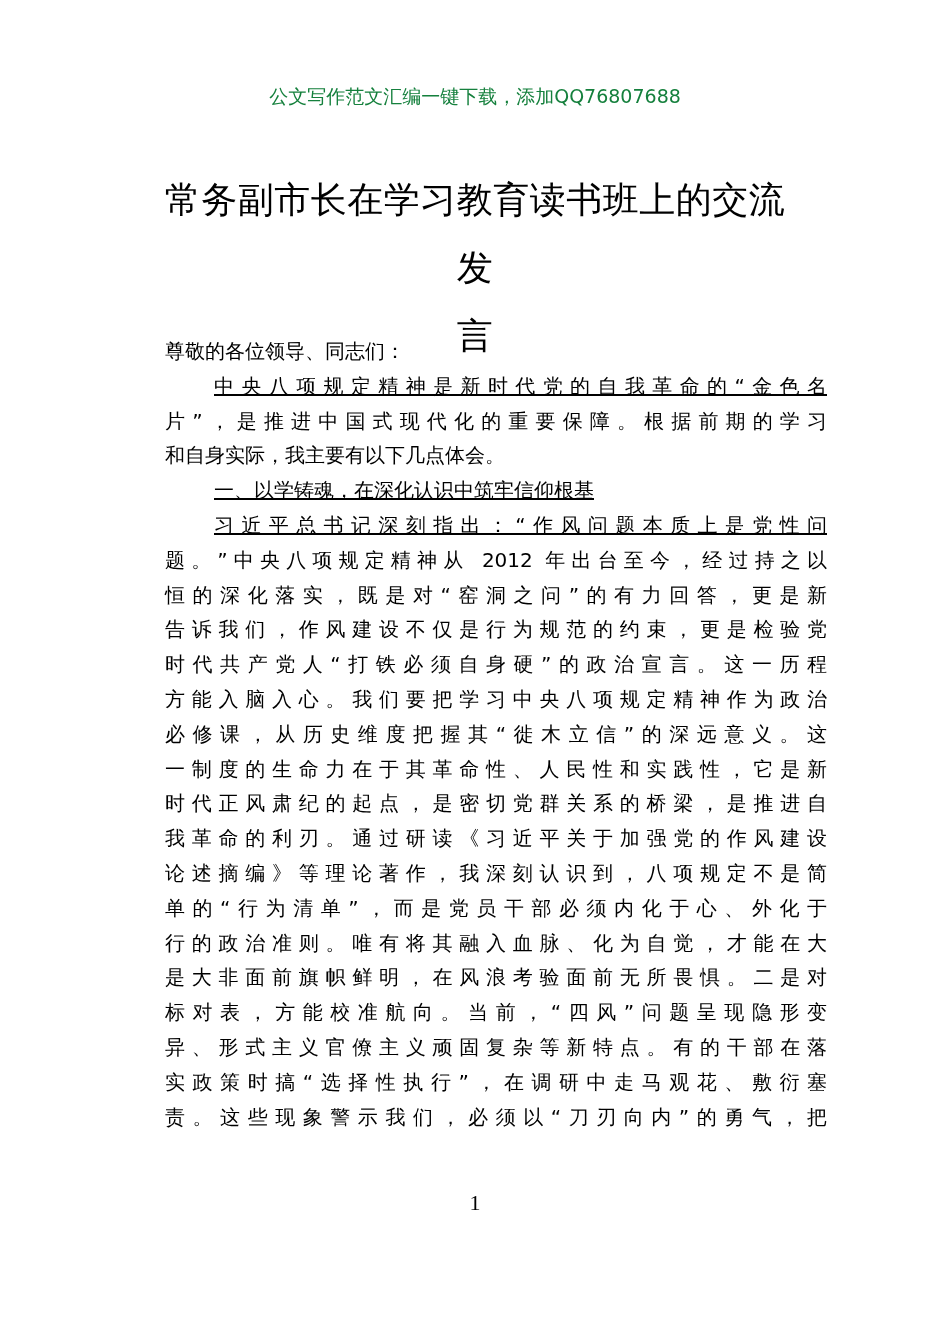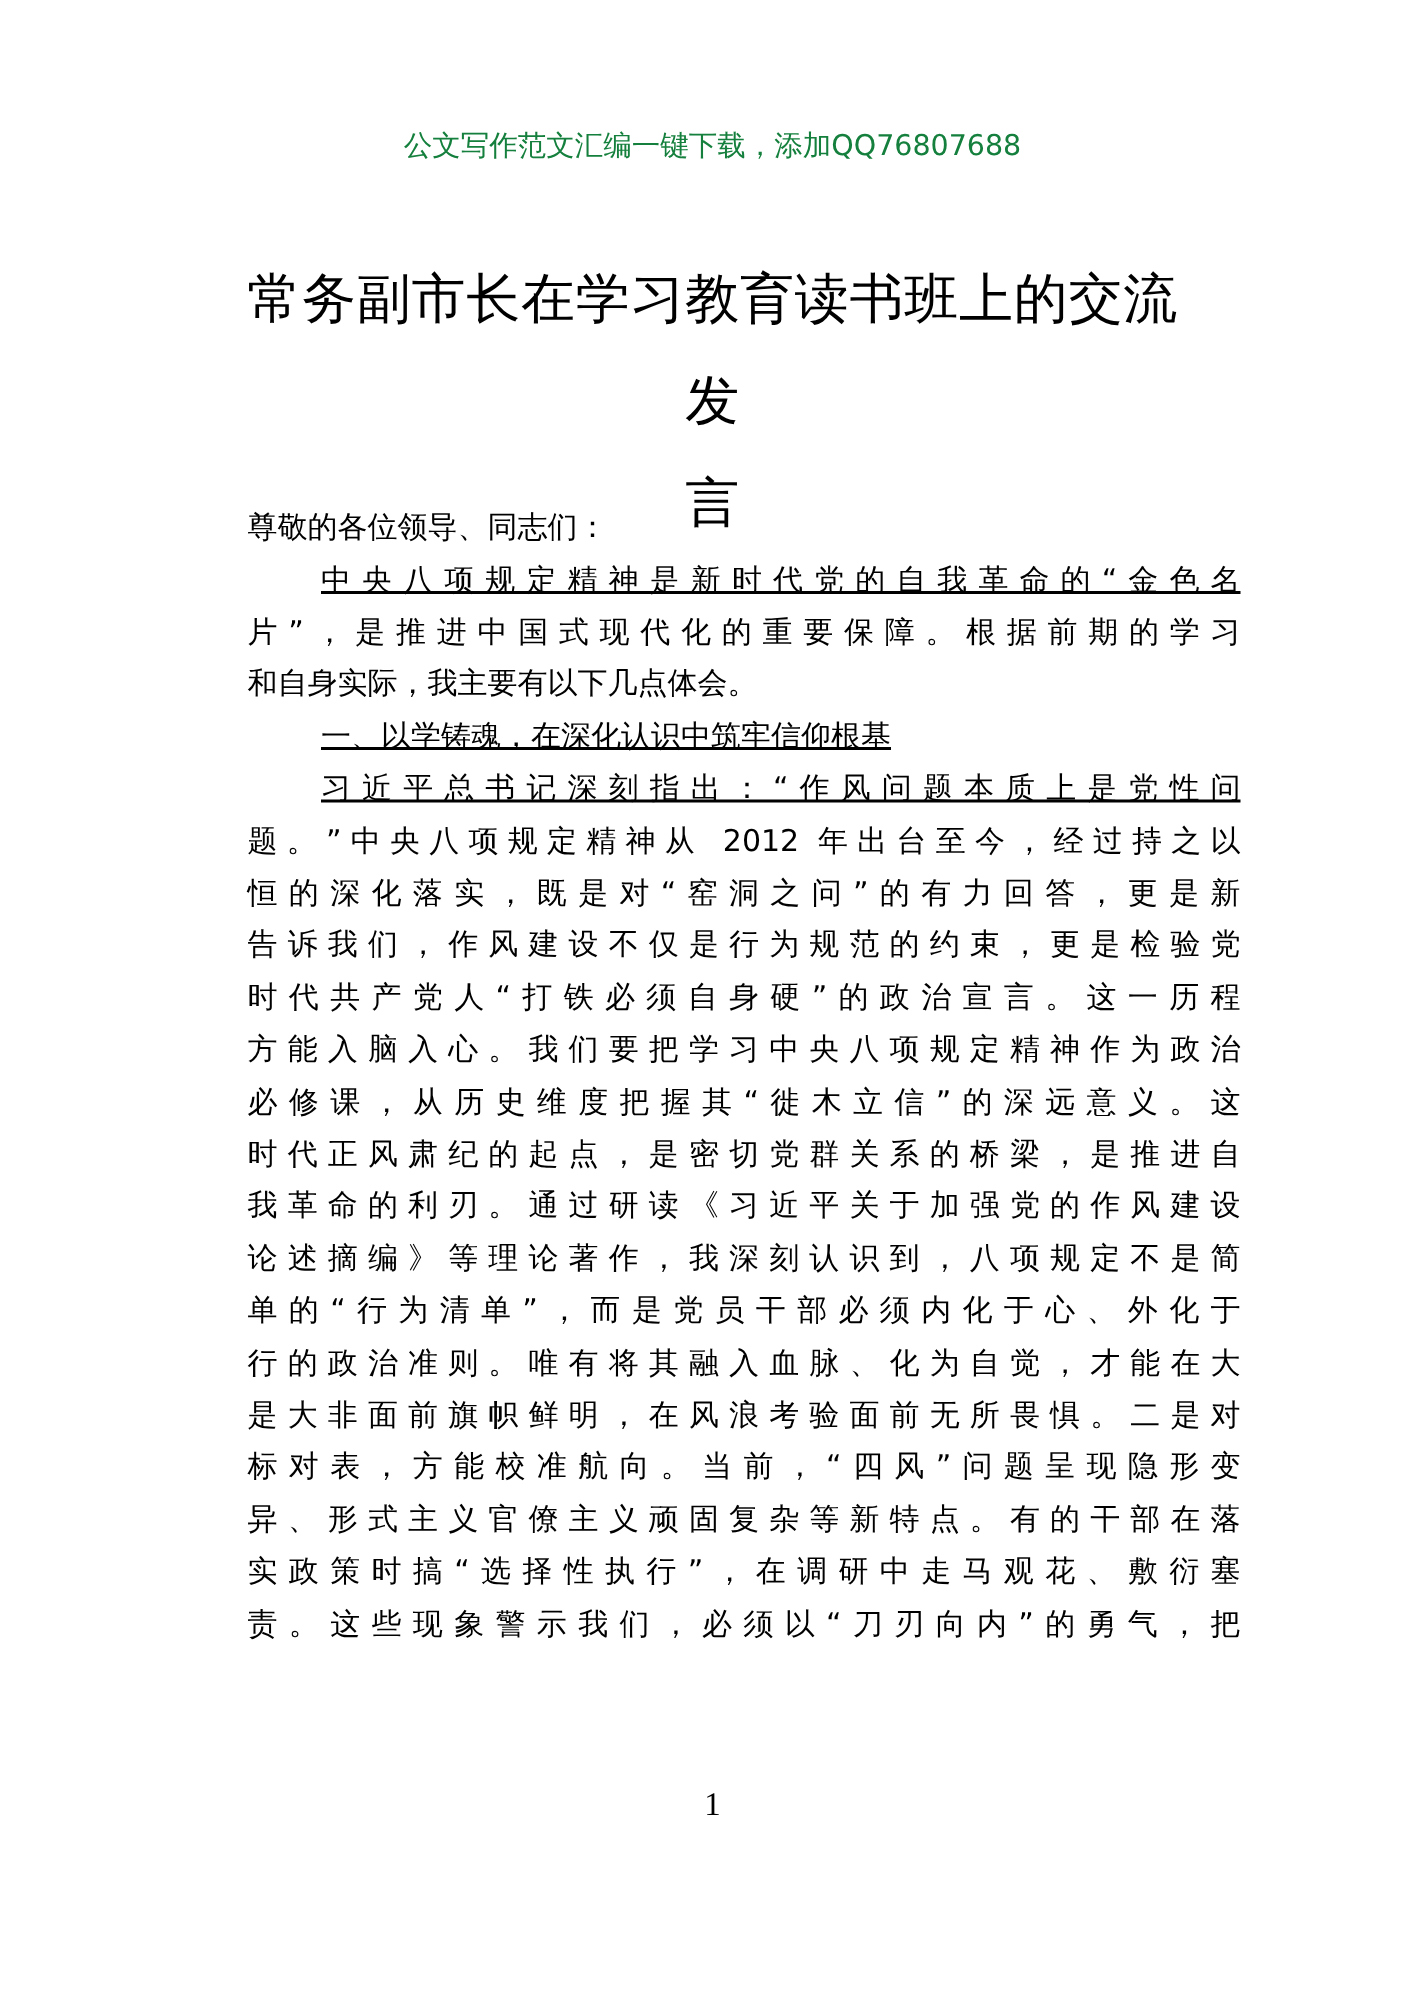--- a/index.html
+++ b/index.html
@@ -28,20 +28,21 @@
   <div class="line">片”，是推进中国式现代化的重要保障。根据前期的学习</div>
   <div class="line last">和自身实际，我主要有以下几点体会。</div>
   <div class="line indent last">一、以学铸魂，在深化认识中筑牢信仰根基</div>
   <div class="line indent">习近平总书记深刻指出：“作风问题本质上是党性问</div>
   <div class="line">题。”中央八项规定精神从 2012 年出台至今，经过持之以</div>
   <div class="line">恒的深化落实，既是对“窑洞之问”的有力回答，更是新</div>
   <div class="line">告诉我们，作风建设不仅是行为规范的约束，更是检验党</div>
   <div class="line">时代共产党人“打铁必须自身硬”的政治宣言。这一历程</div>
   <div class="line">方能入脑入心。我们要把学习中央八项规定精神作为政治</div>
   <div class="line">必修课，从历史维度把握其“徙木立信”的深远意义。这</div>
+  <div class="line">一制度的生命力在于其革命性、人民性和实践性，它是新</div>
   <div class="line">时代正风肃纪的起点，是密切党群关系的桥梁，是推进自</div>
   <div class="line">我革命的利刃。通过研读《习近平关于加强党的作风建设</div>
   <div class="line">论述摘编》等理论著作，我深刻认识到，八项规定不是简</div>
   <div class="line">单的“行为清单”，而是党员干部必须内化于心、外化于</div>
   <div class="line">行的政治准则。唯有将其融入血脉、化为自觉，才能在大</div>
   <div class="line">是大非面前旗帜鲜明，在风浪考验面前无所畏惧。二是对</div>
   <div class="line">标对表，方能校准航向。当前，“四风”问题呈现隐形变</div>
   <div class="line">异、形式主义官僚主义顽固复杂等新特点。有的干部在落</div>
   <div class="line">实政策时搞“选择性执行”，在调研中走马观花、敷衍塞</div>
   <div class="line">责。这些现象警示我们，必须以“刀刃向内”的勇气，把</div>

